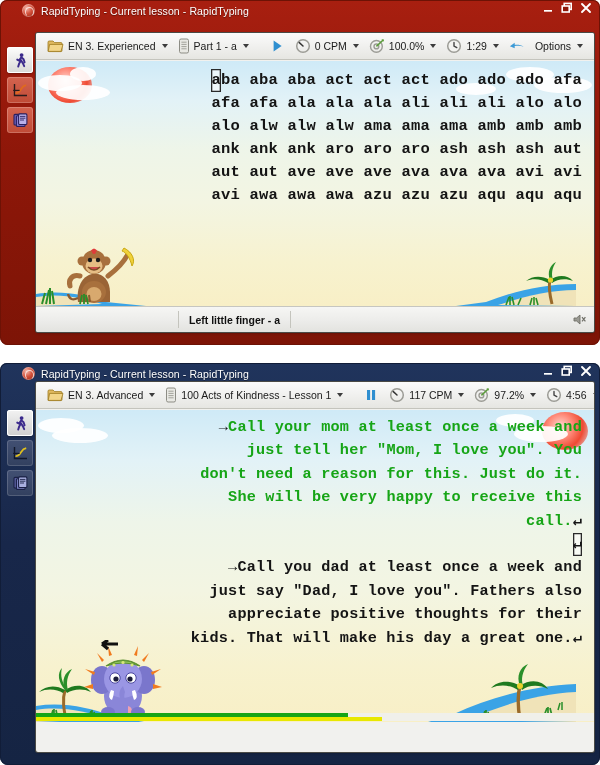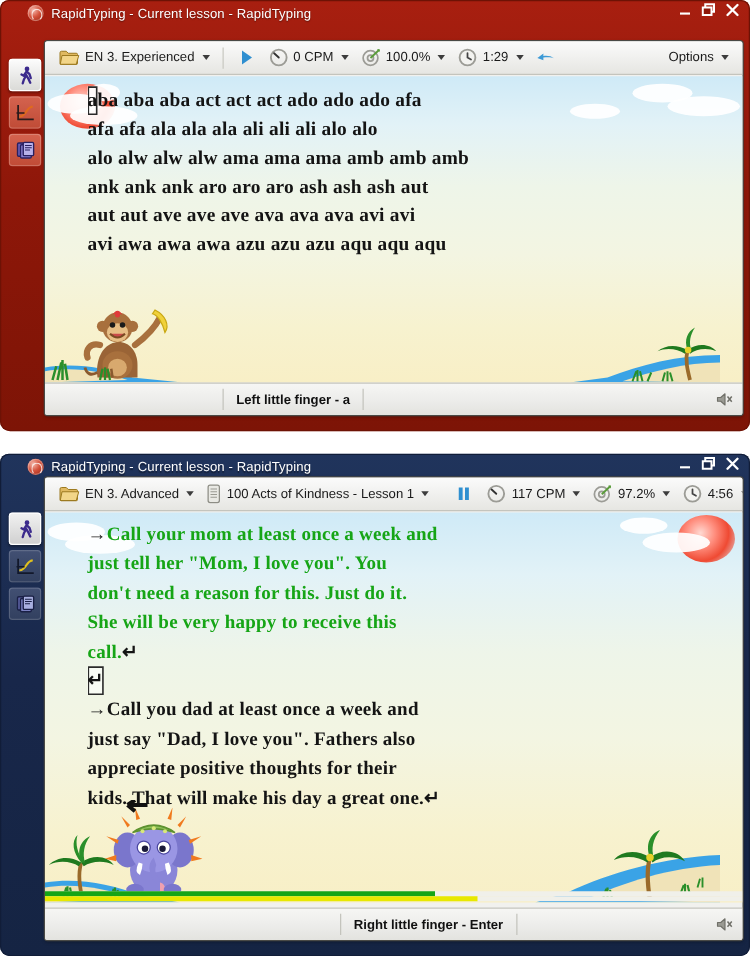--- a/index.html
+++ b/index.html
@@ -122,23 +122,23 @@
     position: absolute; border-radius: 50%;
     background: radial-gradient(circle at 40% 38%, #ffd9d2 0%, #ff8d7d 32%, #ef4a33 62%, rgba(226,56,34,0) 100%);
   }
   .ground {
     position: absolute; left: 0; right: 0; bottom: 0; height: 56px; pointer-events: none;
   }
 
   
   .text-area {
     position: absolute; left: 34px; right: 12px; top: 8px;
-    font-family: Liberation Serif, serif;
+    font-family: Liberation Mono, monospace;
     font-size: 15.5px; line-height: 23px; font-weight: bold;
-    color: #141414; letter-spacing: .2px; white-space: pre;
+    color: #141414; letter-spacing: .2px; white-space: pre; text-align: right;
   }
   .win-blue .text-area { top: 6px; left: 34px; font-size: 15.2px; line-height: 23.4px; }
   .ln { display: block; height: 23px; }
   .win-blue .ln { height: 23.4px; }
   .done { color: #16a516; }
   .cursor-box {
     display: inline-block; position: relative;
     box-shadow: inset 0 0 0 1.3px #2a2a2a;
     background: rgba(255,255,255,.55);
     padding: 0 0px;
@@ -228,20 +228,28 @@
 
     <div class="client">
 
       <div class="toolbar">
         <div class="tb-item">
           <svg class="ic ic-folder" viewBox="0 0 17 14">
             <path d="M1 3.2 q0-1.2 1.2-1.2 H6 l1.6 1.6 H14 q1 0 1 1 V11.6 q0 1-1 1 H2 q-1 0-1-1Z" fill="#e0b960" stroke="#9c7a20" stroke-width=".8"></path>
             <path d="M2.6 5.4 H16 l-2 7 H1.2 Z" fill="#f2d588" stroke="#9c7a20" stroke-width=".8"></path>
           </svg>
           <span class="tb-label">EN 3. Experienced</span>
+          <span class="caret"></span>
+        </div>
+        <div class="tb-item">
+          <svg class="ic ic-doc" viewBox="0 0 12 16">
+            <rect x="1.5" y="1" width="9" height="14" rx="1.6" fill="#e9e9e4" stroke="#8d8d85" stroke-width="1"></rect>
+            <path d="M3.4 4.2 H8.6 M3.4 6.4 H8.6 M3.4 8.6 H8.6 M3.4 10.8 H8.6" stroke="#9a9a92" stroke-width=".9"></path>
+          </svg>
+          <span class="tb-label">Part 1 - a</span>
           <span class="caret"></span>
         </div>
         <div class="tb-sep"></div>
         <div class="tb-item">
           <svg class="ic" viewBox="0 0 16 16">
             <path d="M4.6 2.4 L12.6 8 L4.6 13.6 Z" fill="#2f8fd0"></path>
           </svg>
         </div>
         <div class="tb-item">
           <svg class="ic" viewBox="0 0 16 16">
@@ -534,29 +542,16 @@
         </div>
 
         <div class="progress-wrap">
           <div class="pbar-bg" style="top:0;"></div>
           <div class="pbar-bg" style="top:4px;"></div>
           <div class="pbar p1" id="pb-lesson" style="width: 56%; background: rgb(22, 165, 22);"></div>
           <div class="pbar p2" id="pb-overall" style="width: 62%; background: rgb(232, 232, 0);"></div>
         </div>
       </div>
 
-      <div class="statusbar statusbar-blue">
-        <div class="sb-pad"></div>
-        <div class="sb-div"></div>
-        <div class="sb-finger">Right little finger - Enter</div>
-        <div class="sb-div2"></div>
-        <div class="sb-rest"></div>
-        <div class="sb-sound">
-          <svg width="15" height="15" viewBox="0 0 15 15">
-            <path d="M2 6 H4.6 L8 3 V12 L4.6 9 H2 Z" fill="#9a9a93" stroke="#6f6f68" stroke-width=".9" stroke-linejoin="round"></path>
-            <path d="M10 5.2 L13.4 9.4 M13.4 5.2 L10 9.4" stroke="#6f6f68" stroke-width="1.2"></path>
-          </svg>
-        </div>
-      </div>
     </div>
   </div>
 
 </div>
 
 </body></html>

